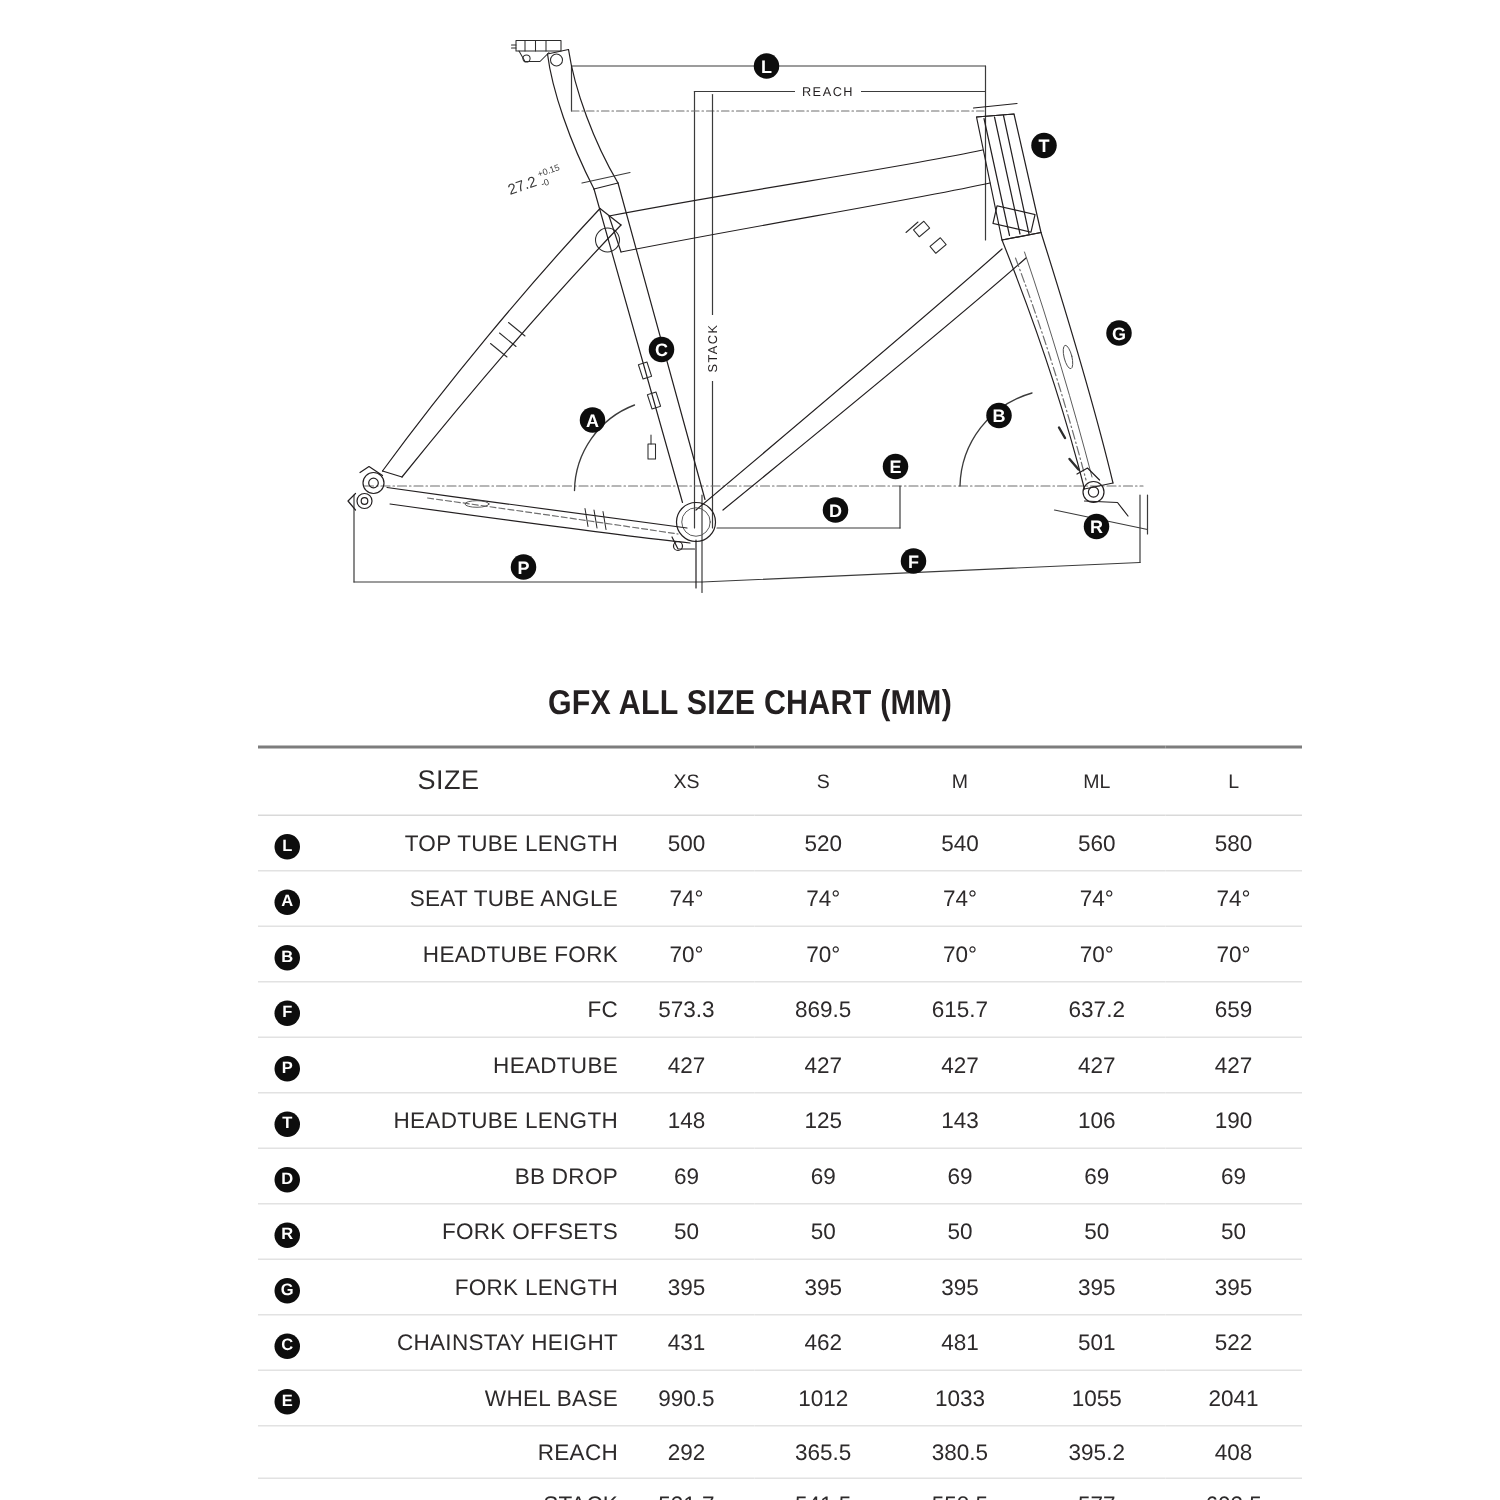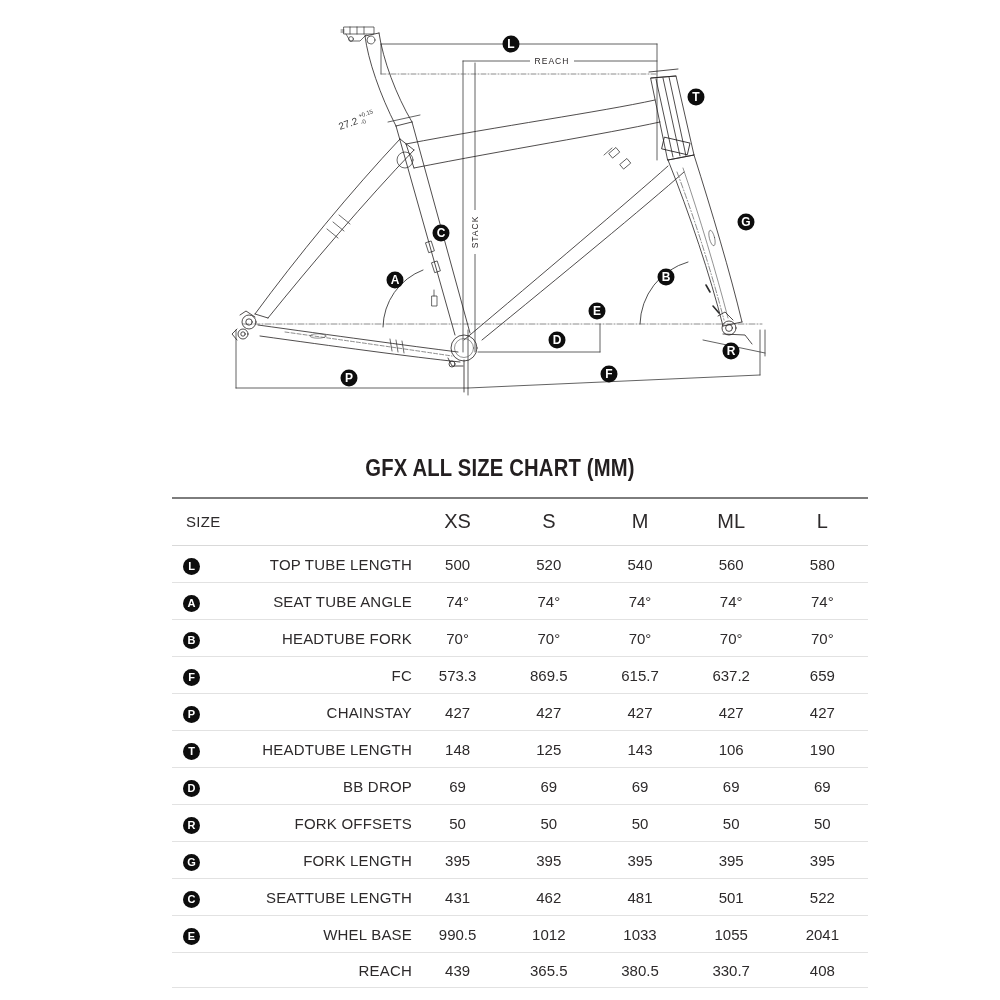--- a/index.html
+++ b/index.html
@@ -41,24 +41,24 @@
   }
 
   
   #geo-table-wrap{position:absolute;left:172px;top:497px;width:696px;}
   table{border-collapse:collapse;width:696px;table-layout:fixed;}
   col.c-badge{width:34px;}
   col.c-label{width:206px;}
   col.c-val{width:91.2px;}
 
   thead th{
-    font-weight:normal;font-size:20px;color:#2d2a2b;
+    font-weight:normal;font-size:13px;color:#2d2a2b;
     padding:11px 0 12px 0;
   }
-  thead th.h-size{text-align:left;padding-left:14px;font-size:15px;letter-spacing:.3px;}
+  thead th.h-size{text-align:center;padding-left:14px;font-size:18px;letter-spacing:.3px;}
   thead th.h-val{text-align:center;}
   thead tr{border-top:2px solid #7d7d7d;border-bottom:1px solid #d9d9d9;}
 
   tbody tr{border-bottom:1px solid #e2e2e2;}
   tbody tr:last-child{border-bottom:2px solid #7d7d7d;}
   tbody td{padding:7px 0 7px 0;font-size:15px;color:#2d2a2b;height:20px;}
   td.t-badge{text-align:right;padding-right:6px;vertical-align:middle;}
   td.t-label{text-align:right;letter-spacing:.2px;white-space:nowrap;}
   td.t-val{text-align:center;}
 
@@ -356,21 +356,21 @@
             <td class="t-badge"><span class="badge">F</span></td>
             <td class="t-label">FC</td>
             <td class="t-val">573.3</td>
             <td class="t-val">869.5</td>
             <td class="t-val">615.7</td>
             <td class="t-val">637.2</td>
             <td class="t-val">659</td>
           </tr>
           <tr>
             <td class="t-badge"><span class="badge">P</span></td>
-            <td class="t-label">CHAINSTAY</td>
+            <td class="t-label">HEADTUBE</td>
             <td class="t-val">427</td>
             <td class="t-val">427</td>
             <td class="t-val">427</td>
             <td class="t-val">427</td>
             <td class="t-val">427</td>
           </tr>
           <tr>
             <td class="t-badge"><span class="badge">T</span></td>
             <td class="t-label">HEADTUBE LENGTH</td>
             <td class="t-val">148</td>
@@ -401,43 +401,43 @@
             <td class="t-badge"><span class="badge">G</span></td>
             <td class="t-label">FORK LENGTH</td>
             <td class="t-val">395</td>
             <td class="t-val">395</td>
             <td class="t-val">395</td>
             <td class="t-val">395</td>
             <td class="t-val">395</td>
           </tr>
           <tr>
             <td class="t-badge"><span class="badge">C</span></td>
-            <td class="t-label">SEATTUBE LENGTH</td>
+            <td class="t-label">CHAINSTAY HEIGHT</td>
             <td class="t-val">431</td>
             <td class="t-val">462</td>
             <td class="t-val">481</td>
             <td class="t-val">501</td>
             <td class="t-val">522</td>
           </tr>
           <tr>
             <td class="t-badge"><span class="badge">E</span></td>
             <td class="t-label">WHEL BASE</td>
             <td class="t-val">990.5</td>
             <td class="t-val">1012</td>
             <td class="t-val">1033</td>
             <td class="t-val">1055</td>
             <td class="t-val">2041</td>
           </tr>
           <tr>
             <td class="t-badge"><span class="badge empty"></span></td>
             <td class="t-label">REACH</td>
-            <td class="t-val">439</td>
+            <td class="t-val">292</td>
             <td class="t-val">365.5</td>
             <td class="t-val">380.5</td>
-            <td class="t-val">330.7</td>
+            <td class="t-val">395.2</td>
             <td class="t-val">408</td>
           </tr>
           <tr>
             <td class="t-badge"><span class="badge empty"></span></td>
             <td class="t-label">STACK</td>
             <td class="t-val">521.7</td>
             <td class="t-val">541.5</td>
             <td class="t-val">558.5</td>
             <td class="t-val">577</td>
             <td class="t-val">602.5</td>

